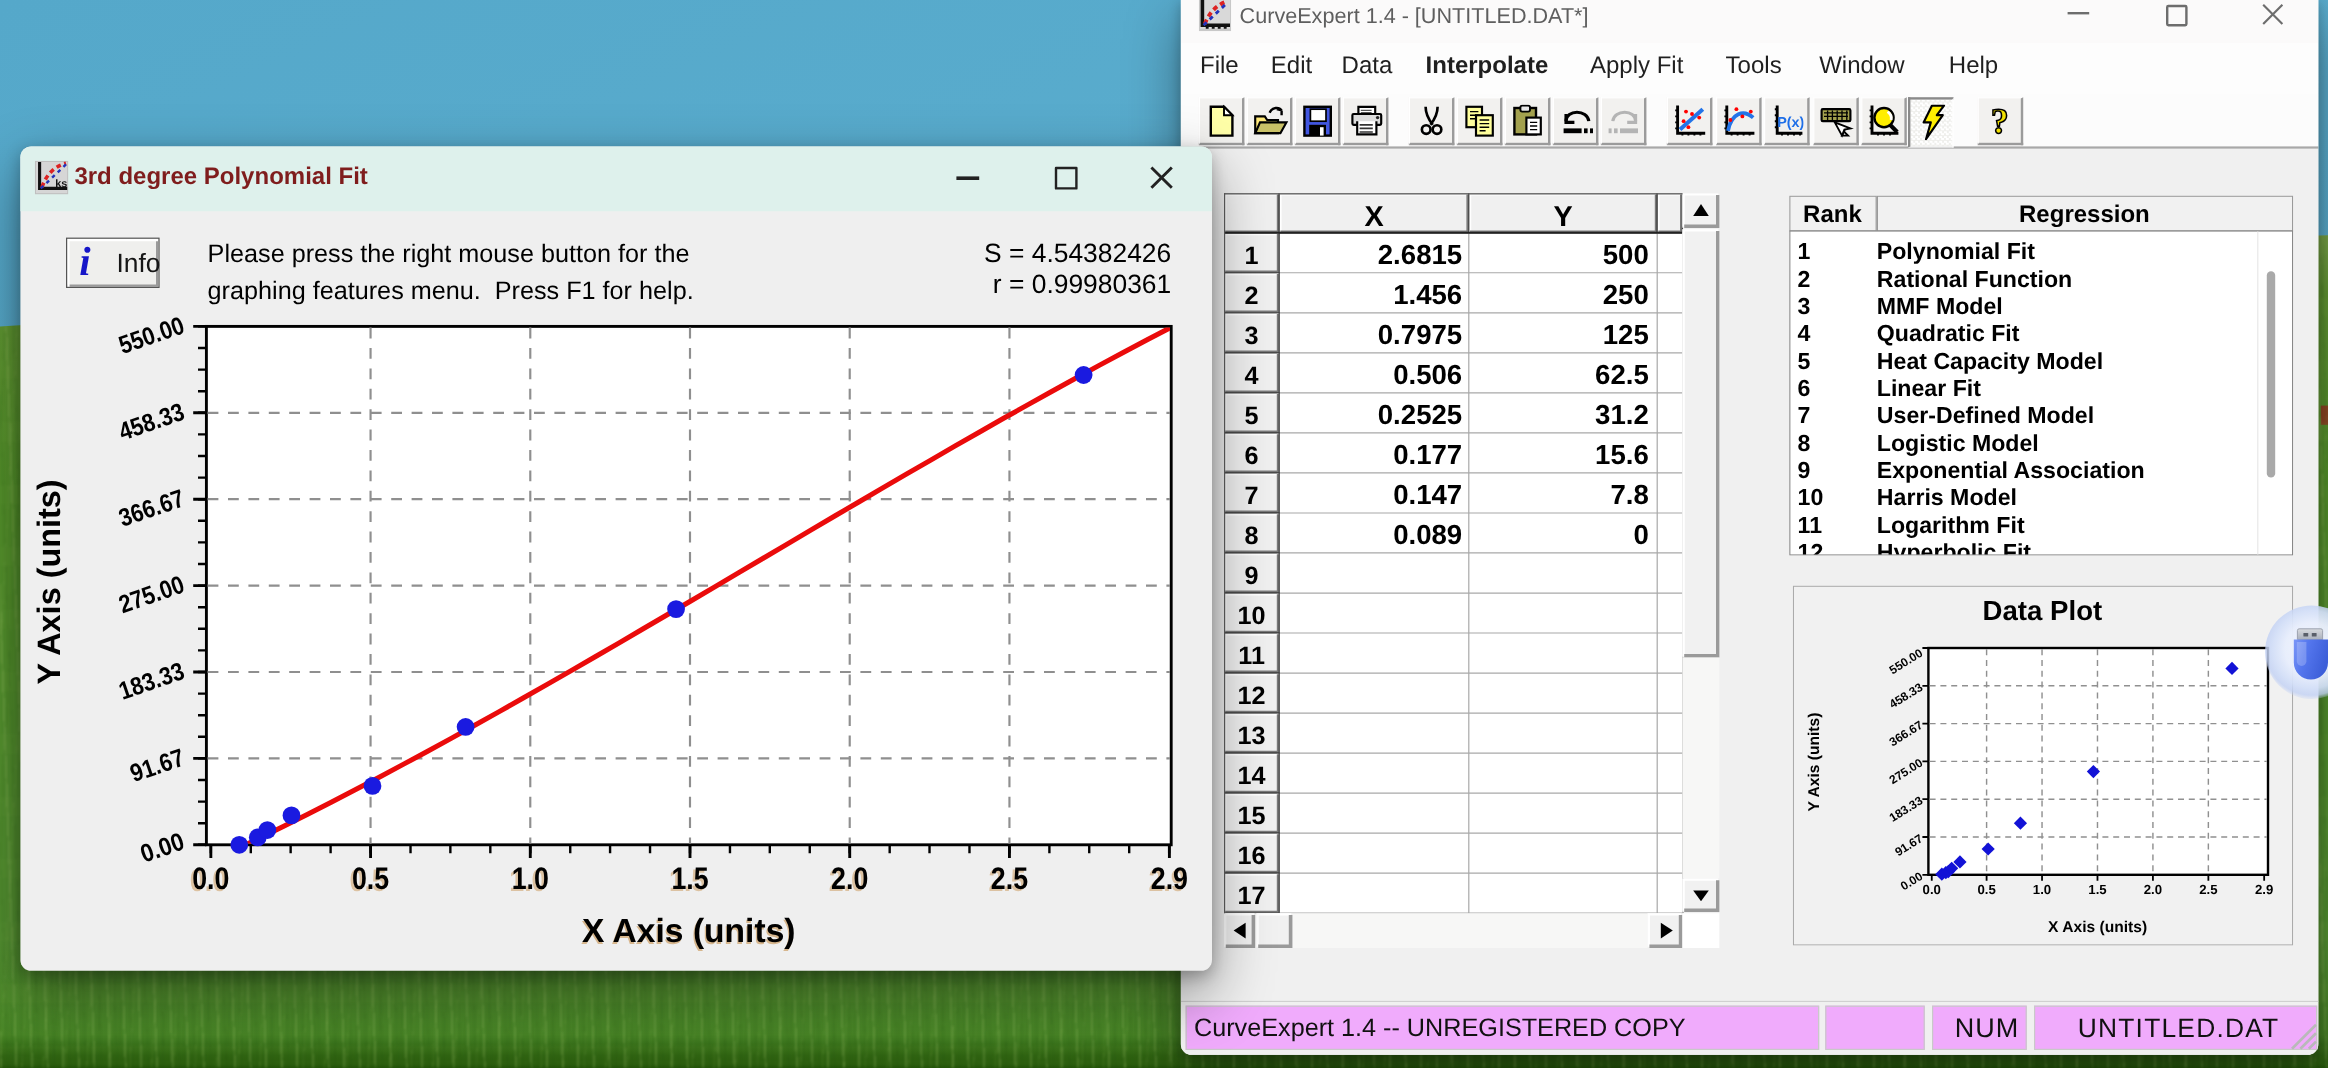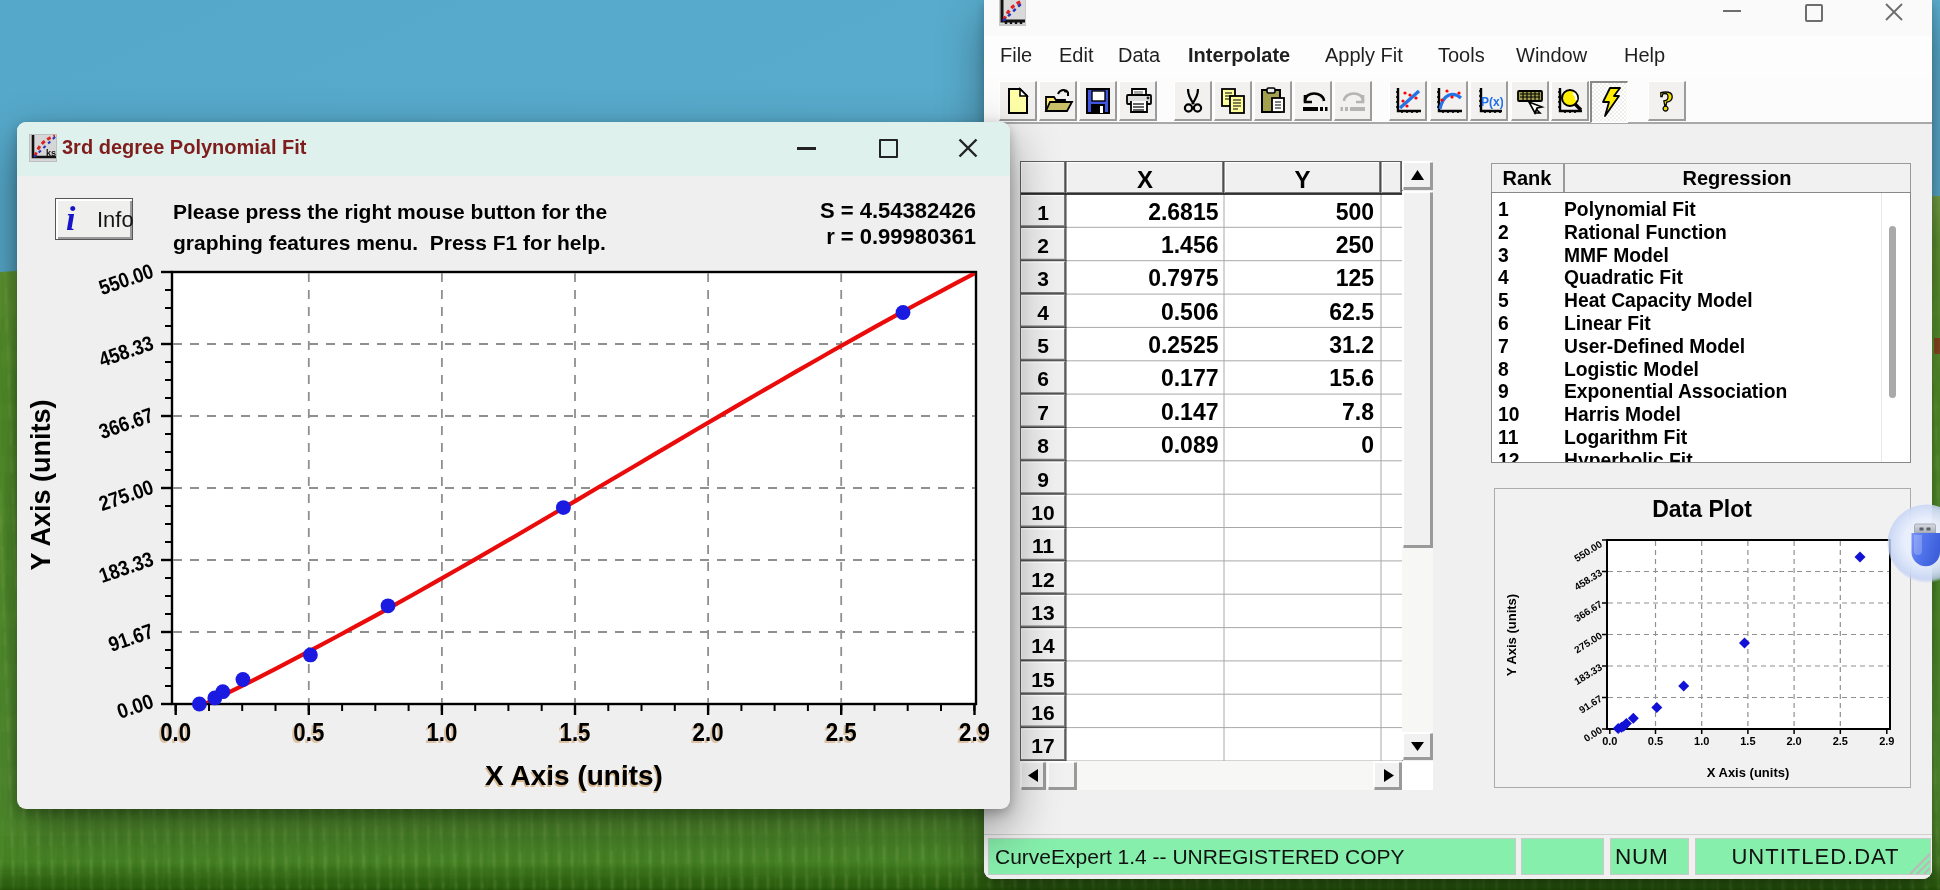--- a/index.html
+++ b/index.html
@@ -7,23 +7,23 @@
   .abs{position:absolute;}
   
   #mainwin{left:984px;top:0;width:948px;height:879px;background:#fff;border-radius:0 0 9px 9px;
     box-shadow:0 18px 45px rgba(0,0,0,.38), 0 3px 10px rgba(0,0,0,.22);}
   #fitwin{left:17px;top:122px;width:993px;height:687px;background:#efefef;border-radius:9px;
     box-shadow:0 20px 50px rgba(0,0,0,.42), 0 4px 12px rgba(0,0,0,.25);}
   .tbtn{position:absolute;width:38px;height:40px;background:#f2f1ef;box-sizing:border-box;
     border-top:1px solid #fff;border-left:1px solid #fff;border-right:2px solid #9b9b9b;border-bottom:2px solid #9b9b9b;}
   .tbtn svg{position:absolute;left:4px;top:5px;}
   .menuitem{position:absolute;top:44px;height:24px;font-size:20px;color:#1f1f1f;}
-  .sbpanel{position:absolute;top:838px;height:37px;border:1px solid #c9c9c9;background:#86efac;box-sizing:border-box;
+  .sbpanel{position:absolute;top:838px;height:37px;border:1px solid #c9c9c9;background:#f0abfc;box-sizing:border-box;
     font-size:21px;color:#111;line-height:35px;padding-left:6px;white-space:nowrap;overflow:hidden;}
-  .b{font-weight:bold;}
+  .b{font-weight:normal;}
 </style>
 </head>
 <body>
 
 <svg class="abs" style="left:0;top:0" width="1940" height="890" viewBox="0 0 1940 890">
   <defs>
     <linearGradient id="sky" x1="0" y1="0" x2="1" y2="1">
       <stop offset="0" stop-color="#55a8ca"></stop>
         <stop offset="1" stop-color="#60b3d3"></stop>
     </linearGradient>
@@ -62,20 +62,21 @@
 
   <div class="abs" style="left:0;top:0;width:948px;height:36px;background:#fbfafa;"></div>
   <svg class="abs" style="left:15px;top:0" width="27" height="26" viewBox="0 0 27 26">
     <rect x="0" y="0" width="27" height="26" fill="#c8c8c8"></rect>
     <rect x="1" y="0" width="25" height="24" fill="#d9d9d9"></rect>
     <path d="M3 0 L3 21 L26 21" stroke="#111" stroke-width="3" fill="none"></path>
     <path d="M5 20 C 8 12, 14 4, 24 1" stroke="#d22" stroke-width="3.2" fill="none" stroke-dasharray="4 3"></path>
     <path d="M4 21 L24 2" stroke="#23b" stroke-width="2.4" fill="none" stroke-dasharray="3.5 3.5"></path>
     <path d="M7 21 l0 3 M12 21 l0 3 M17 21 l0 3 M22 21 l0 3" stroke="#111" stroke-width="2.4"></path>
   </svg>
+  <div class="abs" style="left:49px;top:1px;font-size:18px;color:#5e5e5e;line-height:25px;">CurveExpert 1.4 - [UNTITLED.DAT*]</div>
 
   <div class="abs" style="left:739px;top:10px;width:18px;height:2px;background:#6d6d6d;"></div>
   <div class="abs" style="left:821px;top:4px;width:14px;height:14px;border:2px solid #6d6d6d;border-radius:2px;"></div>
   <svg class="abs" style="left:900px;top:2px" width="20" height="20">
       <path d="M2 2 L18 18 M18 2 L2 18" stroke="#6d6d6d" stroke-width="1.8"></path>
     </svg>
 
   <div class="abs" style="left:0;top:36px;width:948px;height:42px;background:#fdfdfd;"></div>
 
   <div class="abs" style="left:0;top:78px;width:948px;height:44px;background:#fcfcfc;"></div>
@@ -522,21 +523,21 @@
       <line x1="108" y1="241" x2="113" y2="241" stroke="#000" stroke-width="1.5"></line>
       <text x="254" y="289" text-anchor="middle" font-size="13" font-weight="bold">X Axis (units)</text>
 <g transform="translate(22 147) rotate(-90)">
         <text x="0" y="0" text-anchor="middle" font-size="13" font-weight="bold">Y Axis (units)</text>
       </g>
 </svg>
 </div>
 <div id="statusbar">
 <div class="sbpanel" style="left:988px;width:528px;">CurveExpert 1.4 -- UNREGISTERED COPY</div>
 <div class="sbpanel" style="left:1521px;width:83px;"></div>
-<div class="sbpanel" style="left:1610px;width:79px;font-size:22.5px;letter-spacing:0.8px;padding-left:4px;">NUM</div>
+<div class="sbpanel" style="left:1610px;width:79px;font-size:22.5px;letter-spacing:0.8px;padding-left:18px;">NUM</div>
 <div class="sbpanel" style="left:1695px;width:236px;font-size:22px;letter-spacing:1px;padding-left:5px;text-align:center;">UNTITLED.DAT</div>
 <svg class="abs" style="left:1900px;top:848px" width="33" height="28" viewBox="0 0 33 28">
       <path d="M30 6 L10 26 M30 13 L17 26 M30 20 L24 26" stroke="#b9b9b9" stroke-width="2.2"></path>
     </svg>
 </div>
 
 <div class="abs" id="fitwin"></div>
 <div id="fitcontent">
 <div class="abs" style="left:17px;top:122px;width:993px;height:54px;background:#def1ec;border-radius:9px 9px 0 0;"></div>
 <svg class="abs" style="left:29px;top:134px" width="28" height="28" viewBox="0 0 28 28">

